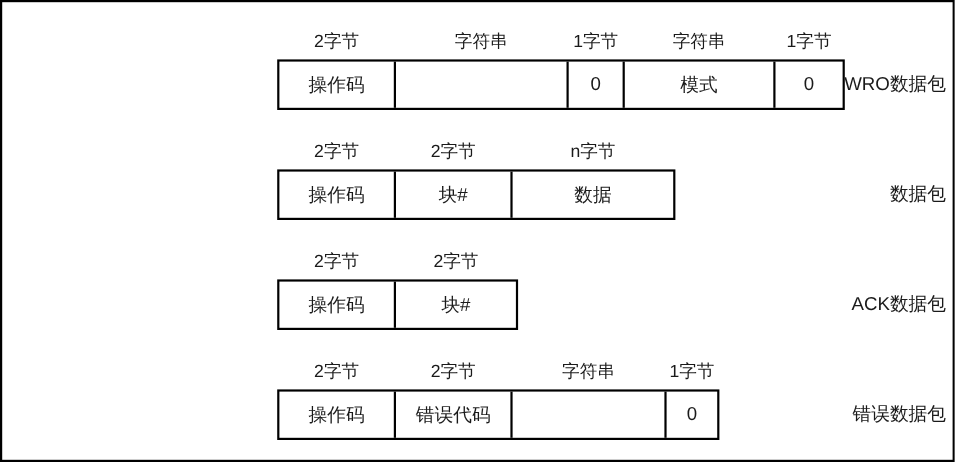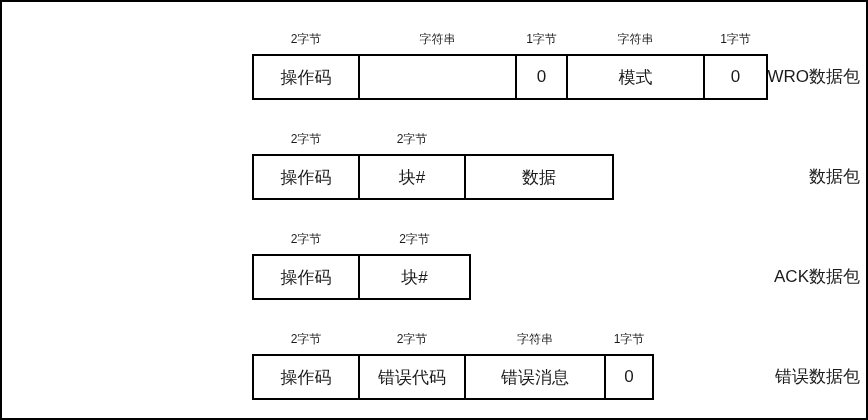--- a/index.html
+++ b/index.html
@@ -63,21 +63,21 @@
     border-right: none;
   }
   .size-label {
     position: absolute;
     left: 0;
     right: 0;
     top: -30px;
     height: 26px;
     line-height: 26px;
     text-align: center;
-    font-size: 12px;
+    font-size: 16px;
     color: #1a1a1a;
     white-space: nowrap;
   }
 </style>
 </head>
 <body>
 
 <div id="canvas">
     <div class="packet-row" style="top: 22px;">
       <div class="row-label" style="width: 250px; top: 30px;">RRQ/WRO数据包</div>
@@ -108,20 +108,21 @@
       <div class="cells" style="left: 250px;">
         <div class="cell" style="width: 106px;">
           <div class="size-label">2字节</div>
           <span>操作码</span>
         </div>
         <div class="cell" style="width: 106px;">
           <div class="size-label">2字节</div>
           <span>块#</span>
         </div>
         <div class="cell" style="width: 146px;">
+          <div class="size-label">n字节</div>
           <span>数据</span>
         </div>
       </div>
     </div>
     <div class="packet-row" style="top: 222px;">
       <div class="row-label" style="width: 250px; top: 30px;">ACK数据包</div>
       <div class="cells" style="left: 250px;">
         <div class="cell" style="width: 106px;">
           <div class="size-label">2字节</div>
           <span>操作码</span>
@@ -138,21 +139,20 @@
         <div class="cell" style="width: 106px;">
           <div class="size-label">2字节</div>
           <span>操作码</span>
         </div>
         <div class="cell" style="width: 106px;">
           <div class="size-label">2字节</div>
           <span>错误代码</span>
         </div>
         <div class="cell" style="width: 140px;">
           <div class="size-label">字符串</div>
-          <span>错误消息</span>
         </div>
         <div class="cell" style="width: 46px;">
           <div class="size-label">1字节</div>
           <span>0</span>
         </div>
       </div>
     </div>
   </div>
 
 </body></html>

